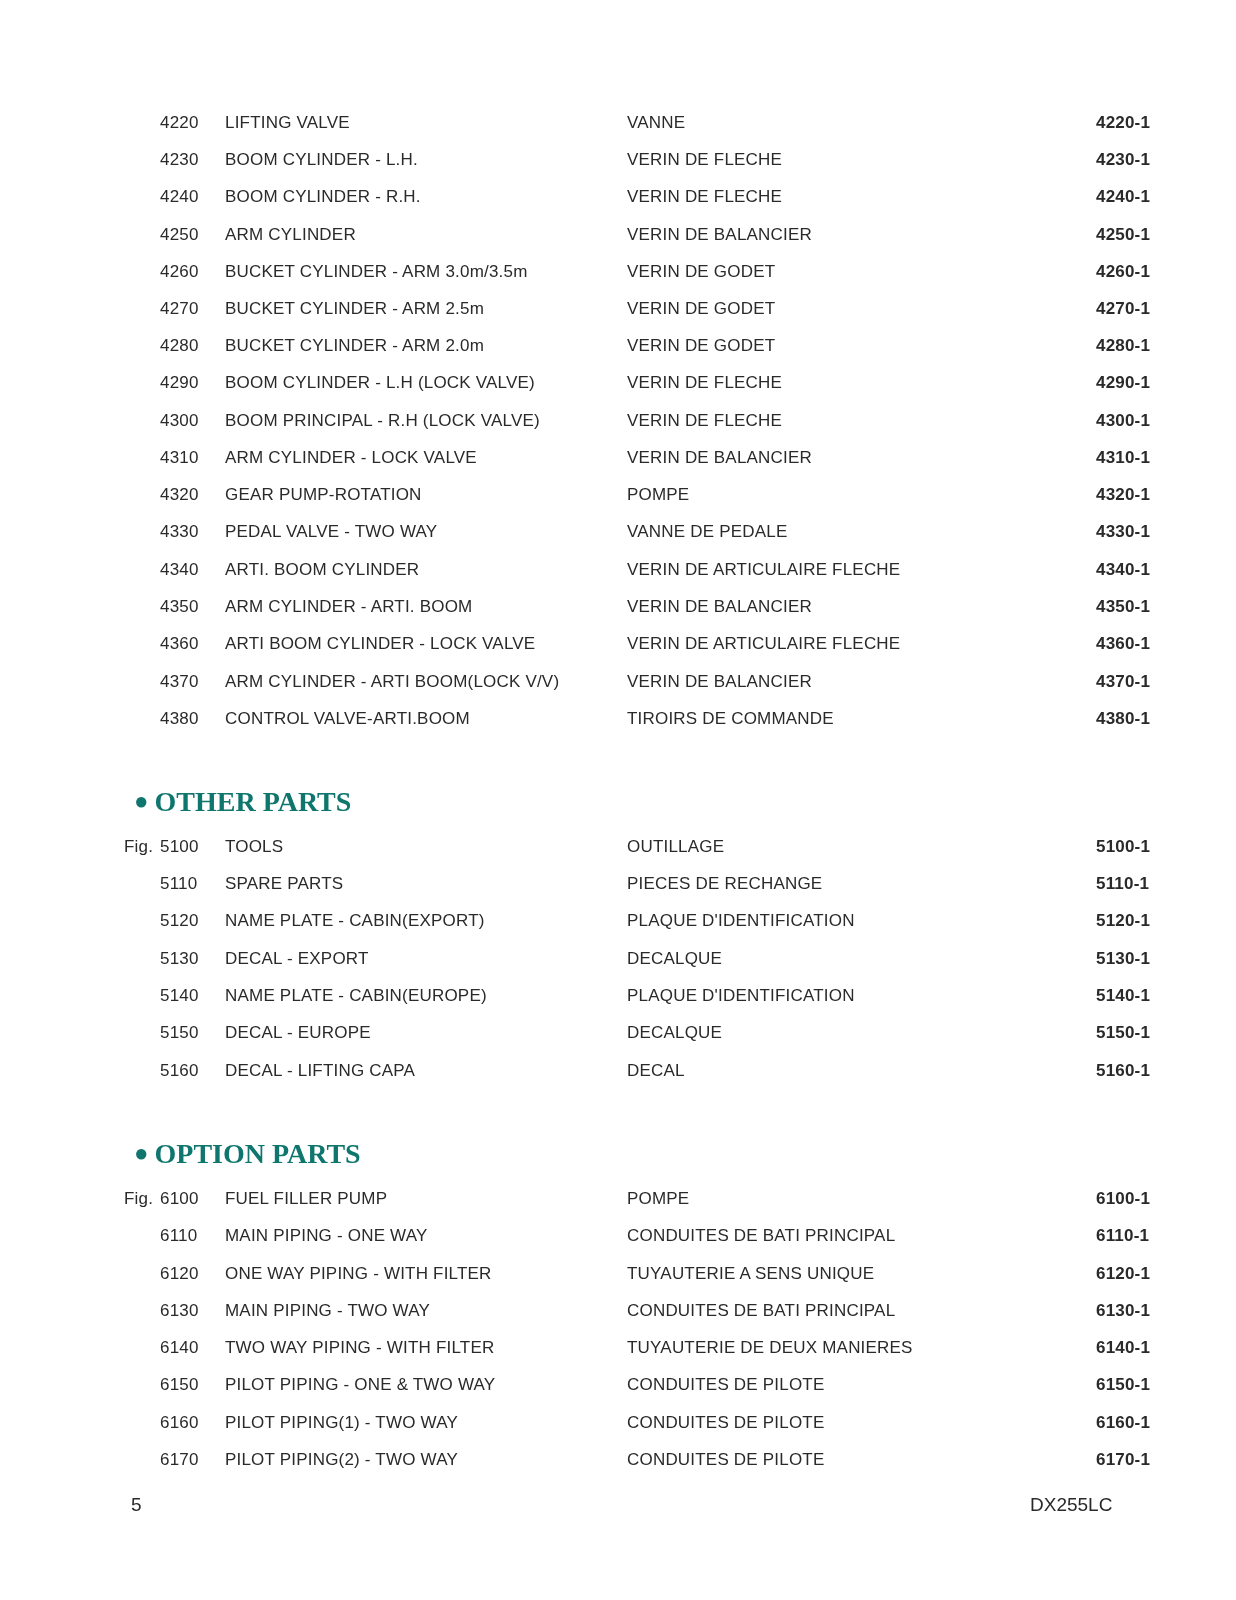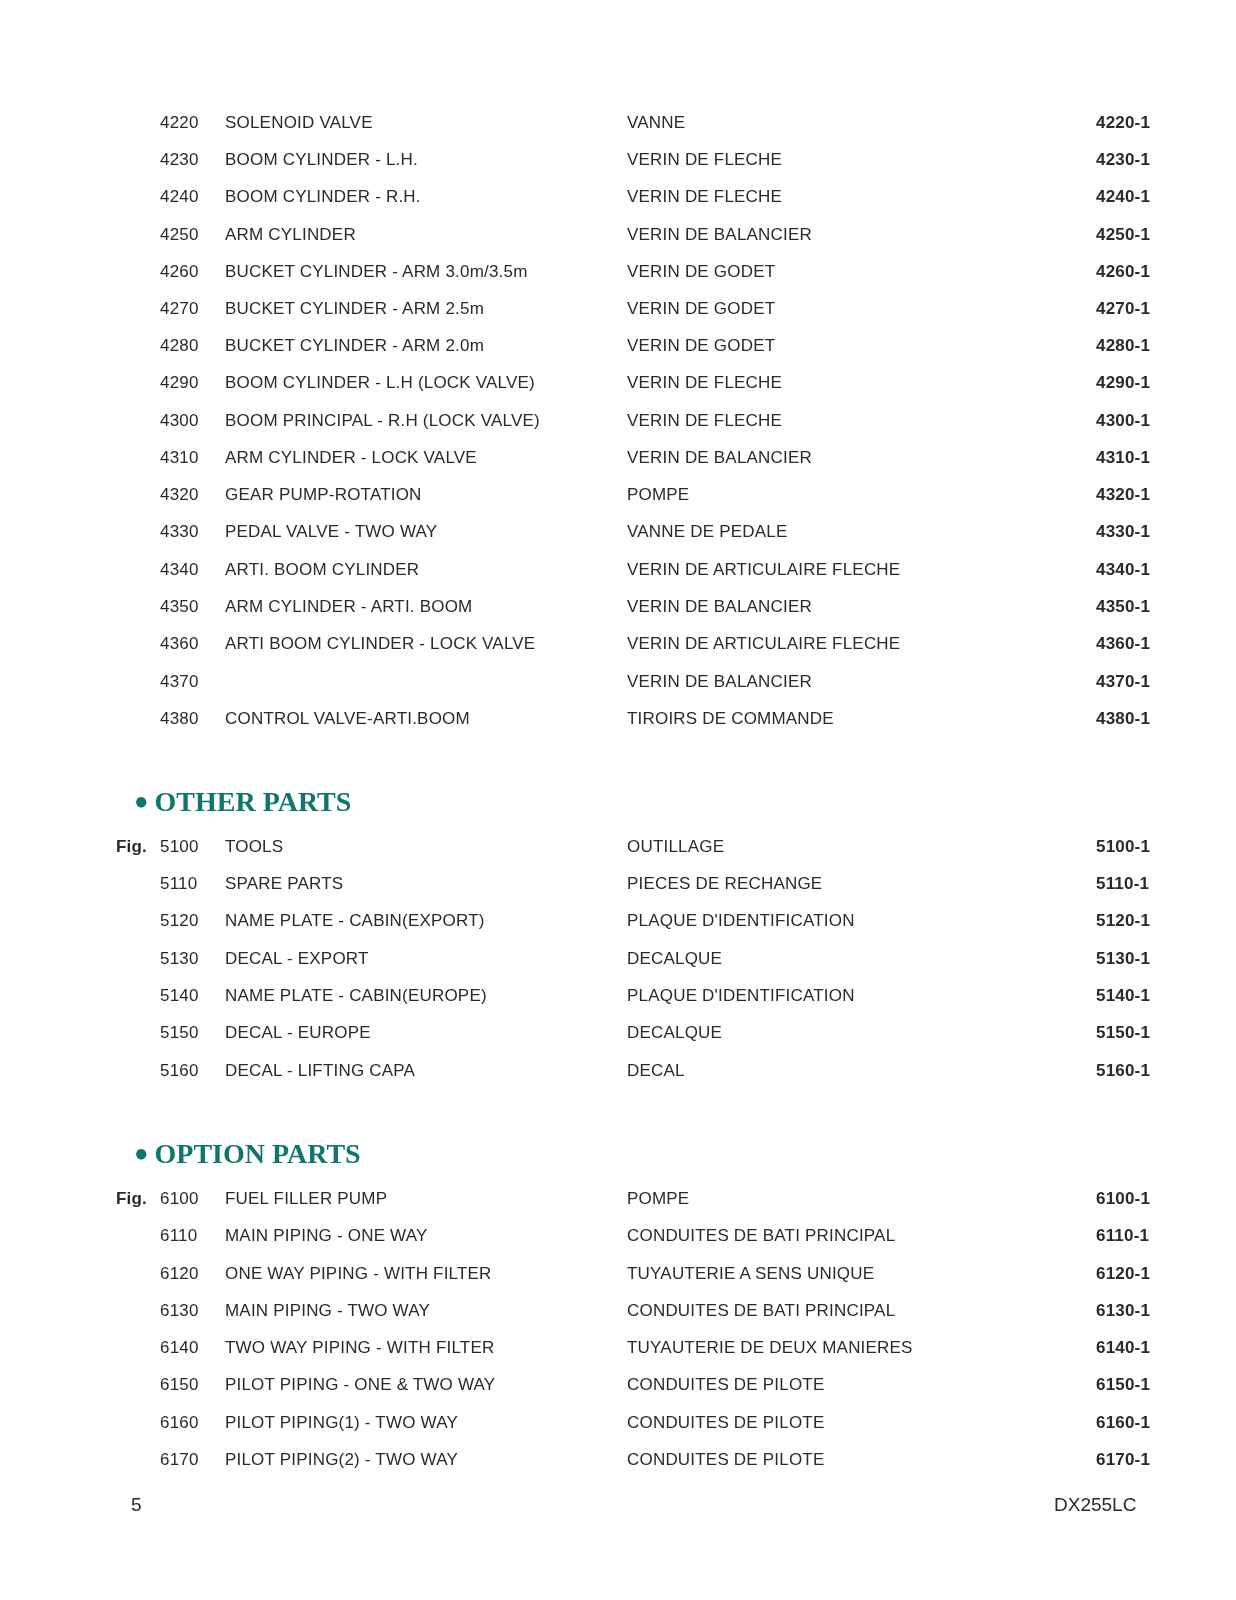--- a/index.html
+++ b/index.html
@@ -5,44 +5,44 @@
     html, body { margin: 0; padding: 0; background: #ffffff; }
     body {
       width: 1236px; height: 1600px; position: relative; overflow: hidden;
       font-family: "Liberation Sans", "DejaVu Sans", sans-serif;
       color: #2a2a2a;
     }
     .row {
       position: absolute; left: 0; width: 1092px; height: 24px;
       font-size: 17px; line-height: 24px; letter-spacing: 0.2px;
     }
-    .row .fig { position: absolute; left: 116px; width: 36px; font-weight: bold; }
+    .row .fig { position: absolute; left: 124px; width: 36px; }
     .row .num { position: absolute; left: 160px; width: 50px; }
     .row .en  { position: absolute; left: 225px; white-space: nowrap; }
     .row .fr  { position: absolute; left: 627px; white-space: nowrap; }
     .row .ref { position: absolute; left: 1096px; white-space: nowrap; font-weight: bold; }
     .section-title {
       position: absolute; left: 134px;
       font-family: "Liberation Serif", "DejaVu Serif", serif;
       font-weight: bold; font-size: 28px; line-height: 34px; color: #0f766e;
     }
     .section-title .bullet { font-size: 24px; margin-right: 6px; position: relative; top: -2px; }
     .footer {
       position: absolute; top: 1492px; font-size: 19px; line-height: 26px; color: #2a2a2a;
     }
     #footer-page { left: 131px; }
-    #footer-model { left: 1030px; margin-left: 24px; }
+    #footer-model { left: 1030px; }
   </style>
 </head>
 <body>
 
 <div>
   <div class="row" style="top:111px">
     <span class="num">4220</span>
-    <span class="en">SOLENOID VALVE</span>
+    <span class="en">LIFTING VALVE</span>
     <span class="fr">VANNE</span>
     <span class="ref">4220-1</span>
   </div>
   <div class="row" style="top:148px">
     <span class="num">4230</span>
     <span class="en">BOOM CYLINDER - L.H.</span>
     <span class="fr">VERIN DE FLECHE</span>
     <span class="ref">4230-1</span>
   </div>
   <div class="row" style="top:185px">
@@ -118,20 +118,21 @@
     <span class="ref">4350-1</span>
   </div>
   <div class="row" style="top:632px">
     <span class="num">4360</span>
     <span class="en">ARTI BOOM CYLINDER - LOCK VALVE</span>
     <span class="fr">VERIN DE ARTICULAIRE FLECHE</span>
     <span class="ref">4360-1</span>
   </div>
   <div class="row" style="top:670px">
     <span class="num">4370</span>
+    <span class="en">ARM CYLINDER - ARTI BOOM(LOCK V/V)</span>
     <span class="fr">VERIN DE BALANCIER</span>
     <span class="ref">4370-1</span>
   </div>
   <div class="row" style="top:707px">
     <span class="num">4380</span>
     <span class="en">CONTROL VALVE-ARTI.BOOM</span>
     <span class="fr">TIROIRS DE COMMANDE</span>
     <span class="ref">4380-1</span>
   </div>
 </div>

